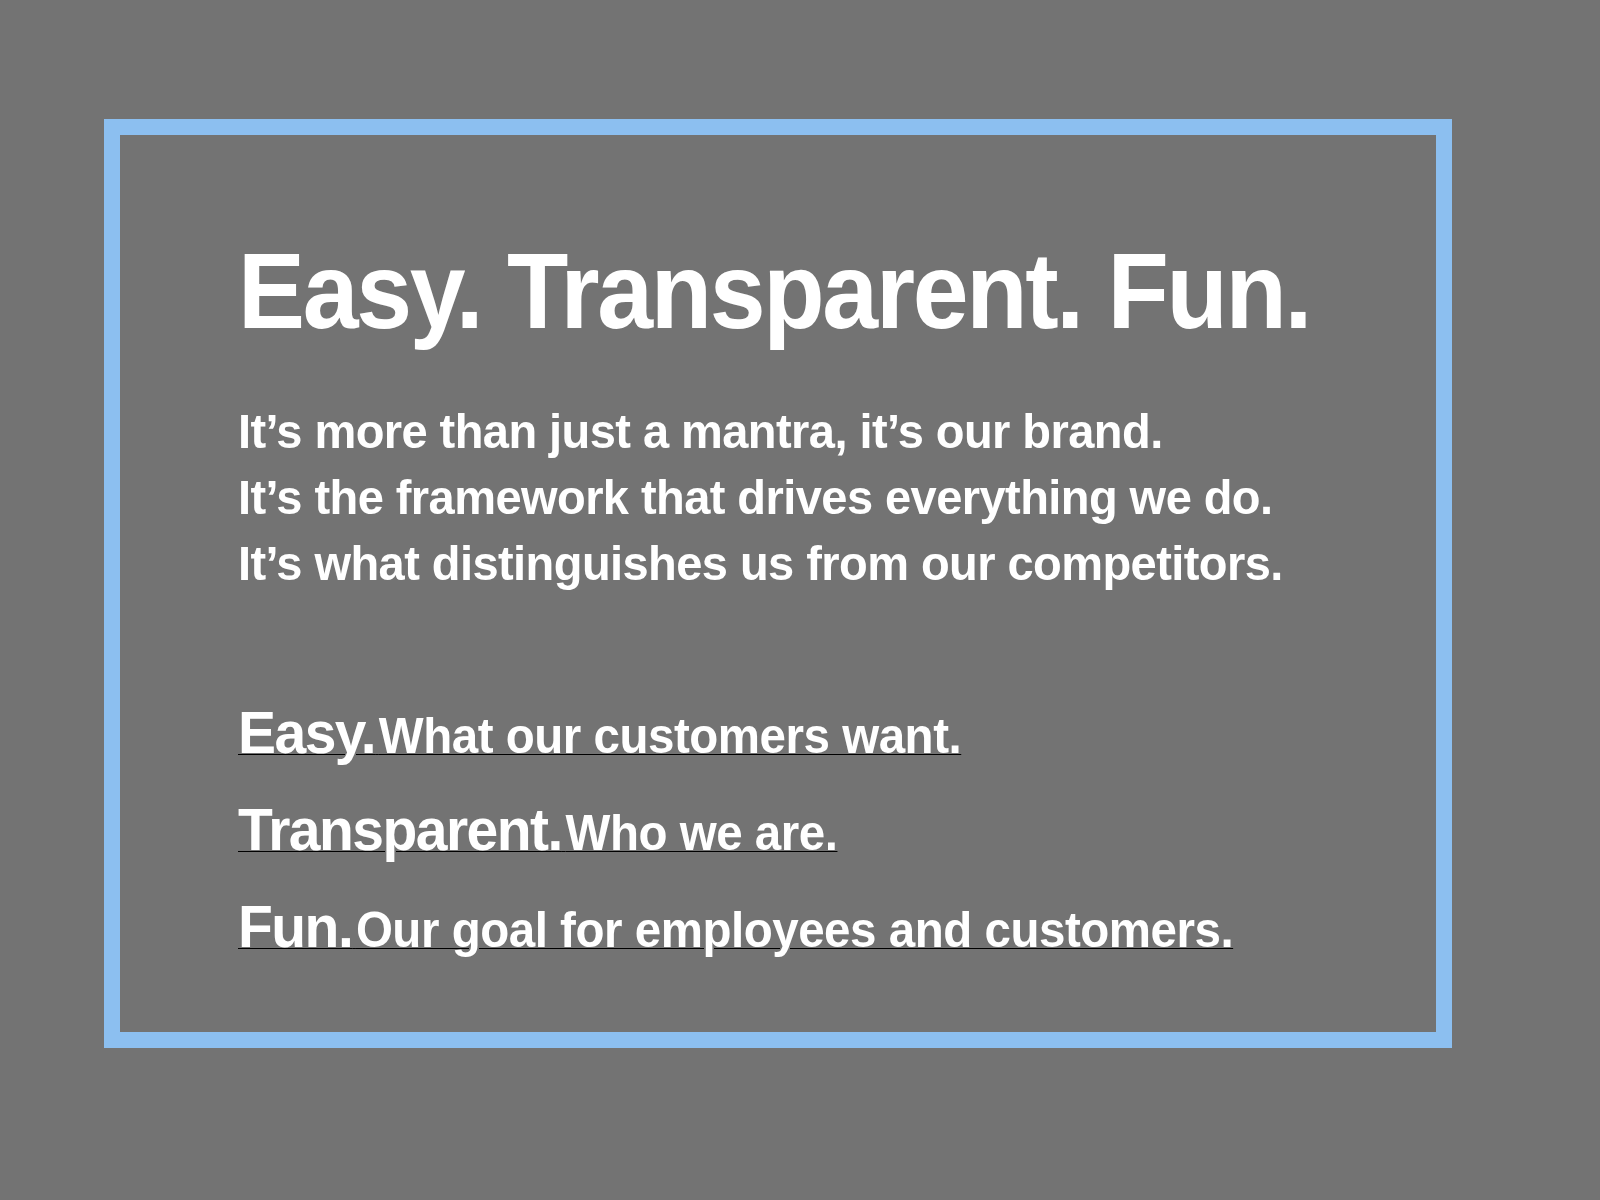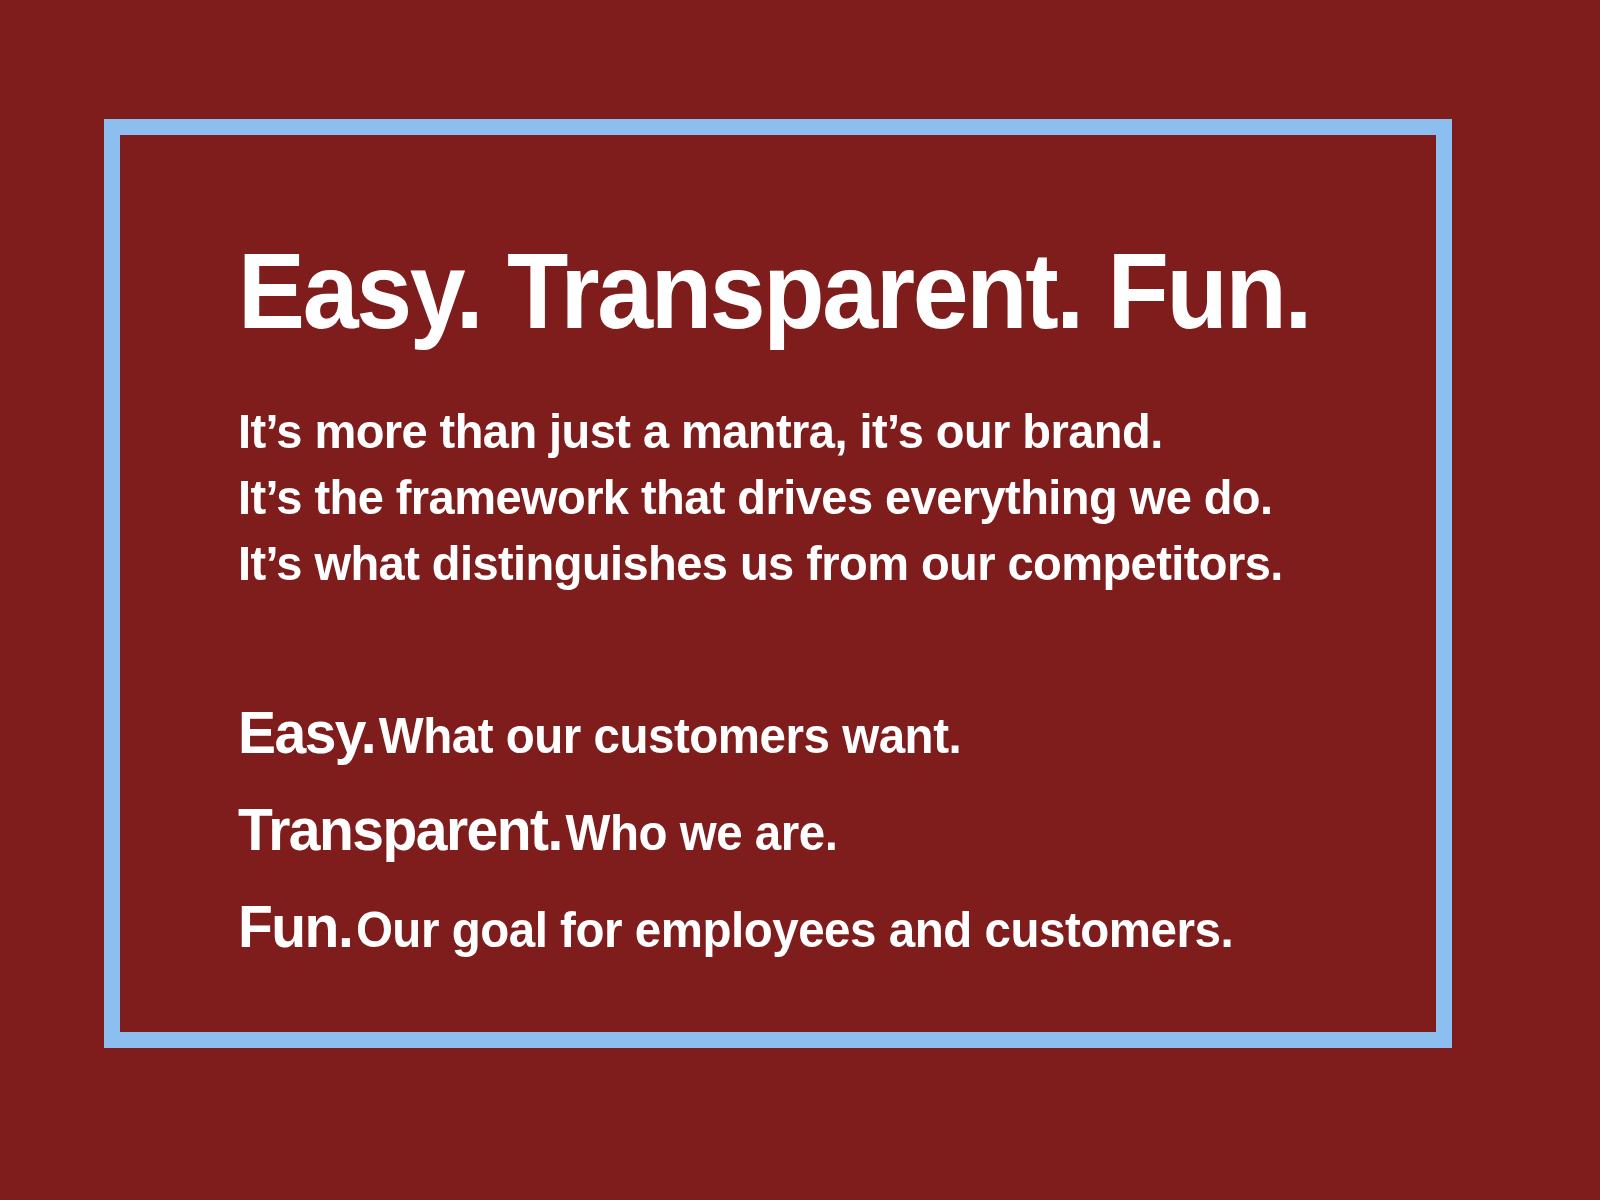--- a/index.html
+++ b/index.html
@@ -68,20 +68,21 @@
     transform-origin: left center;
   }
   .intro .line {
     white-space: nowrap;
     display: block;
   }
 
   
   .definitions {
     margin-top: 96px;
+    text-decoration: underline;
   }
   .def-line {
     display: block;
     white-space: nowrap;
     color: #FFFFFF;
     line-height: 82px;
     letter-spacing: -0.6px;
     transform: scaleX(0.95);
     transform-origin: left center;
   }
@@ -92,21 +93,21 @@
   }
   .def-desc {
     font-size: 50px;
     font-weight: 600;
     letter-spacing: -0.5px;
   }
 </style>
 </head>
 <body style="background: rgb(6, 74, 140);">
 
-<div class="slide" style="background: #7f1d1d; padding-left: 8px;">
+<div class="slide" style="background: #737373; padding-left: 8px;">
 
   <div class="frame" style="border-color: rgb(140, 191, 240);"></div>
 
   <div class="content">
 
     <h1 class="headline" style="color: rgb(255, 255, 255);">Easy. Transparent. Fun.</h1>
 
     <div class="intro" style="color: rgb(255, 255, 255);">
       <span class="line">It’s more than just a mantra, it’s our brand.</span>
       <span class="line">It’s the framework that drives everything we do.</span>

